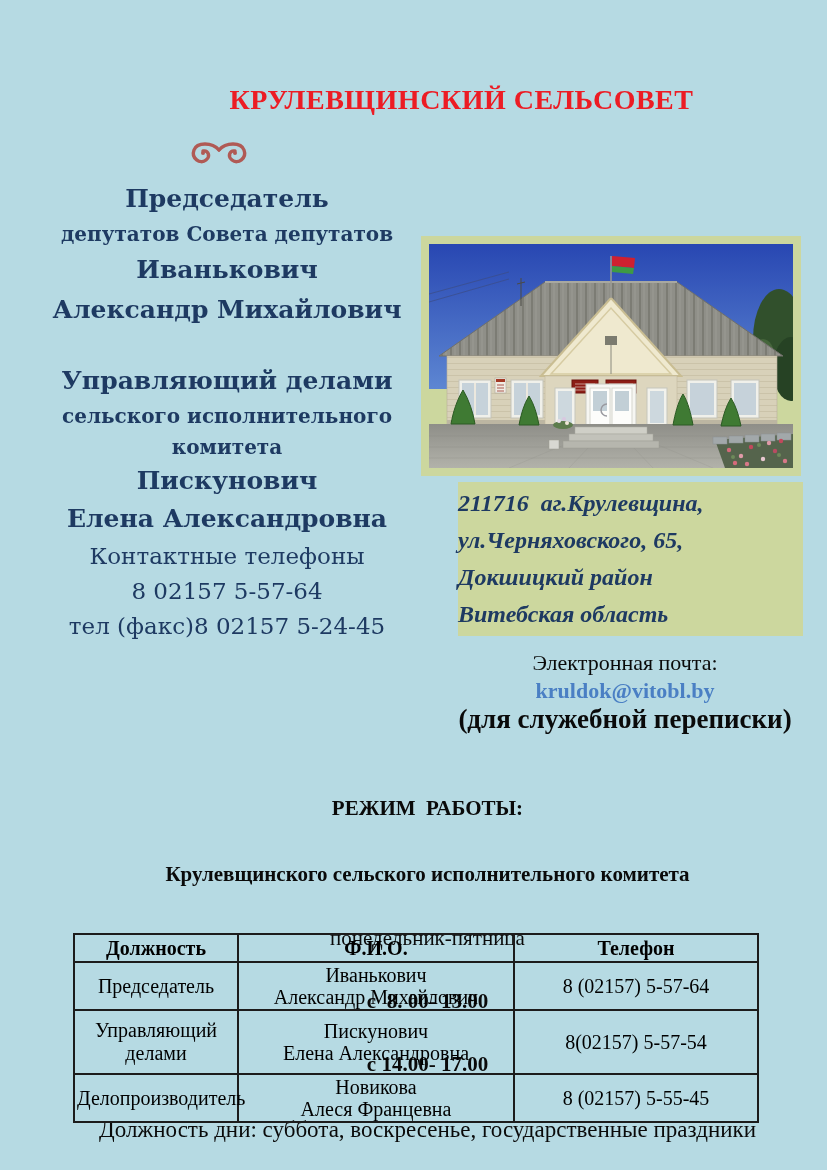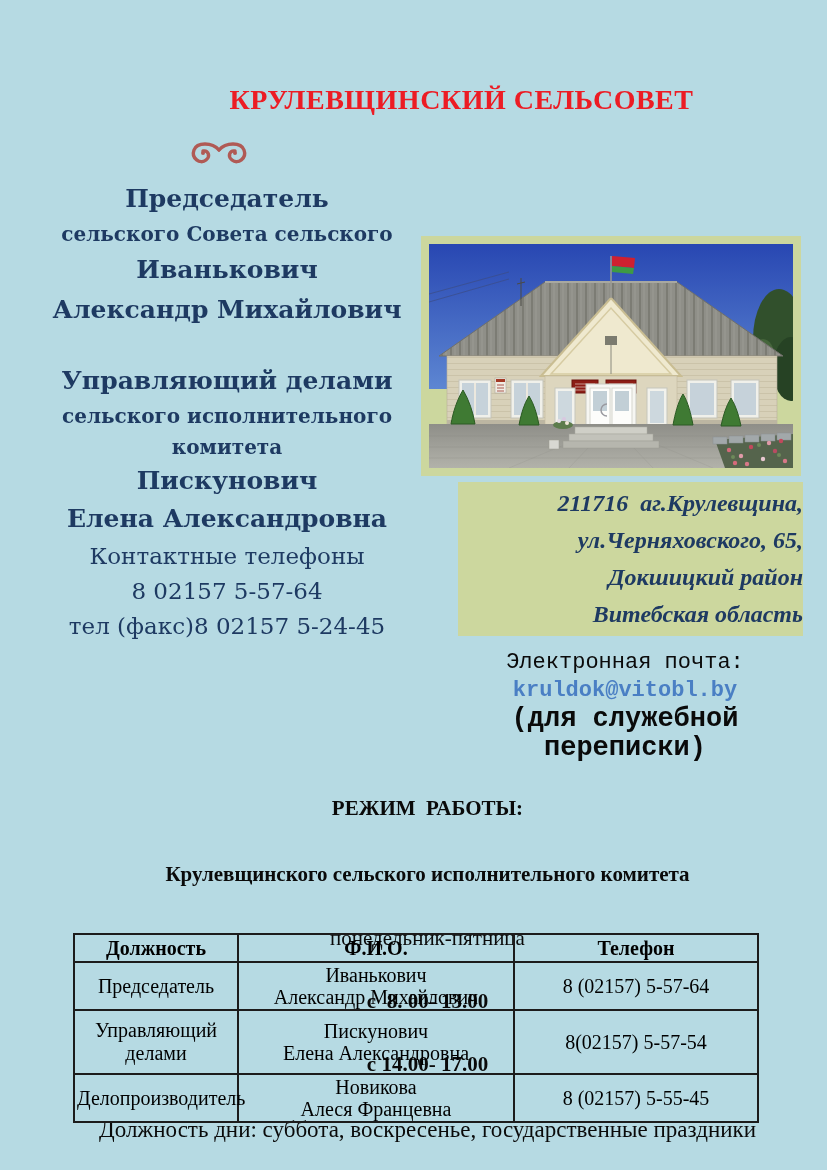--- a/index.html
+++ b/index.html
@@ -45,26 +45,26 @@
   .photo-frame{
     position:absolute;top:236px;left:421px;width:380px;height:240px;
     box-sizing:border-box;background:var(--panel-color);padding:8px;
   }
   .photo-frame svg{display:block;width:100%;height:100%;}
 
   .address-box{
     position:absolute;top:482px;left:458px;width:345px;height:154px;
     box-sizing:border-box;background:var(--panel-color);
     display:flex;flex-direction:column;justify-content:center;
-    text-align:right;color:var(--heading-color);
+    text-align:left;color:var(--heading-color);
     font-style:italic;font-weight:bold;font-size:24px;line-height:37px;
     white-space:pre-wrap;
   }
 
-  .email-block{position:absolute;top:648px;left:440px;width:370px;text-align:center;font-family:Liberation Mono, monospace;}
+  .email-block{position:absolute;top:648px;left:440px;width:370px;text-align:center;}
   .email-label{font-size:22px;line-height:29px;}
   .email-link{display:block;font-size:22px;font-weight:bold;line-height:28px;
     color:var(--link-color);text-decoration:none;}
   .email-note{font-size:27px;font-weight:bold;line-height:29px;}
 
   .schedule{position:absolute;top:757px;left:28px;width:799px;text-align:center;white-space:pre-wrap;}
   .sch-title{font-size:21px;font-weight:bold;line-height:30px;}
   .sch-subtitle{font-size:21px;font-weight:bold;line-height:30px;}
   .sch-days{font-size:21px;line-height:27px;}
   .sch-hours{font-size:21px;font-weight:bold;line-height:27px;}
@@ -98,21 +98,21 @@
         <path d="M33,9 C26,1 11,1 8,9 C5,17 14,24 20,19 C25,15 22,9 17,10"></path>
         <path d="M33,9 C40,1 55,1 58,9 C61,17 52,24 46,19 C41,15 44,9 49,10"></path>
       </g>
       <circle cx="17" cy="12" r="2" fill="var(--ornament-color)"></circle>
       <circle cx="49" cy="12" r="2" fill="var(--ornament-color)"></circle>
     </svg>
   </div>
 
   <section class="left-col">
     <div class="role">Председатель</div>
-    <div class="org">сельского Совета сельского</div>
+    <div class="org">депутатов Совета депутатов</div>
     <div class="role big">Иванькович</div>
     <div class="role big">Александр Михайлович</div>
     <div class="spacer"></div>
     <div class="role">Управляющий делами</div>
     <div class="org">сельского исполнительного</div>
     <div class="org tight">комитета</div>
     <div class="role">Пискунович</div>
     <div class="role">Елена Александровна</div>
     <div class="phones-heading">Контактные телефоны</div>
     <div class="phone">8 02157 5-57-64</div>

